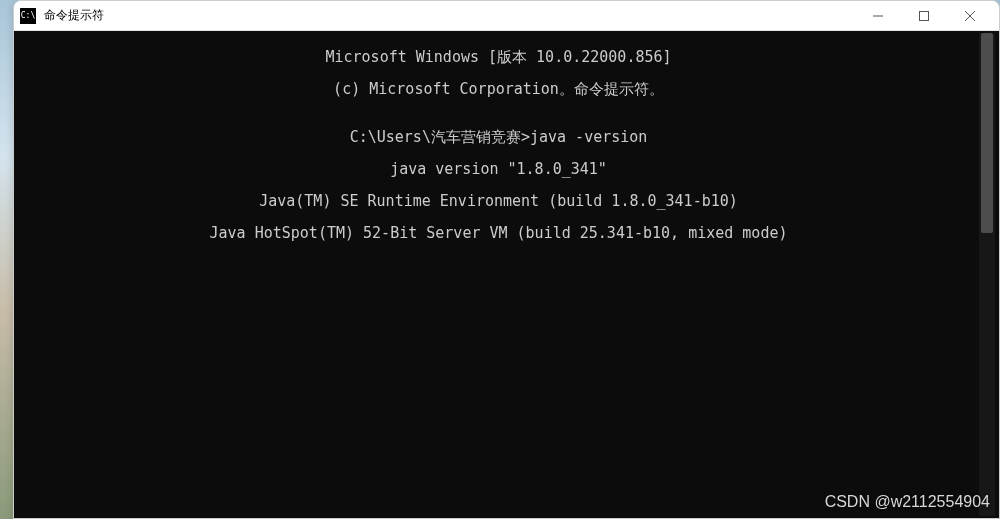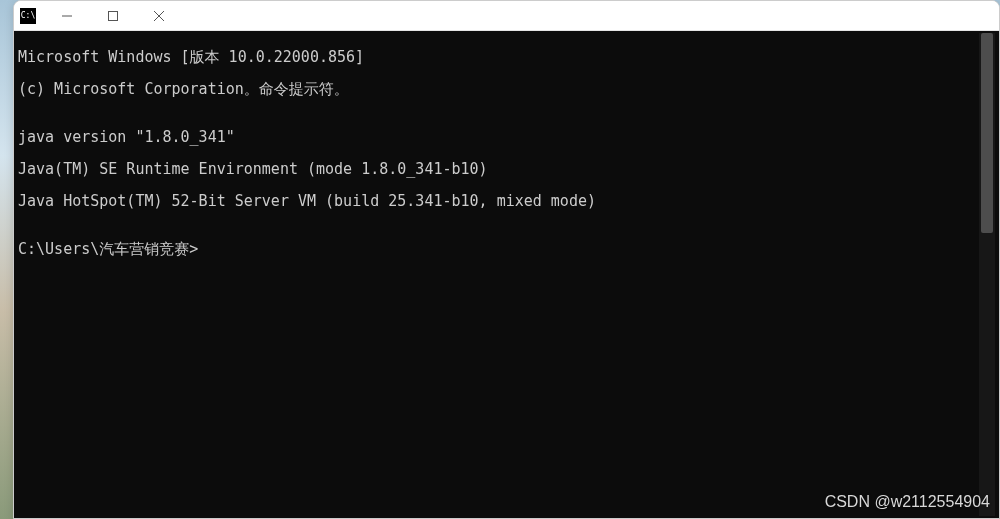--- a/index.html
+++ b/index.html
@@ -74,20 +74,21 @@
       font-size: 15px;
       line-height: 16px;
       color: #cccccc;
       position: relative;
       overflow: hidden;
       display: flex;
     }
     .terminal-content {
       flex: 1;
       white-space: pre;
+      text-align: center;
     }
     .scrollbar {
       width: 16px;
       background: #171717;
       position: relative;
     }
     .scrollbar-thumb {
       position: absolute;
       top: 0;
       left: 2px;
@@ -110,20 +111,21 @@
     .term-line {
       display: block;
     }
   </style>
 </head>
 <body>
 
 <div class="window">
   <div class="titlebar">
     <div class="titlebar-icon">C:\</div>
+    <div class="titlebar-title">命令提示符</div>
     <div class="window-controls">
       <div class="win-btn">
         <svg width="10" height="10" viewBox="0 0 10 10">
             <line x1="0" y1="5" x2="10" y2="5" stroke="currentColor" stroke-width="1"></line>
           </svg>
       </div>
       <div class="win-btn">
         <svg width="10" height="10" viewBox="0 0 10 10">
             <rect x="0.5" y="0.5" width="9" height="9" fill="none" stroke="currentColor" stroke-width="1"></rect>
           </svg>
@@ -134,25 +136,25 @@
             <line x1="10" y1="0" x2="0" y2="10" stroke="currentColor" stroke-width="1"></line>
           </svg>
       </div>
     </div>
   </div>
   <div class="terminal">
     <div class="terminal-content">
 <span class="term-line">Microsoft Windows [版本 10.0.22000.856]</span>
 <span class="term-line">(c) Microsoft Corporation。命令提示符。</span>
 <span class="term-line"></span>
+<span class="term-line">C:\Users\汽车营销竞赛&gt;java -version</span>
 <span class="term-line">java version "1.8.0_341"</span>
-<span class="term-line">Java(TM) SE Runtime Environment (mode 1.8.0_341-b10)</span>
+<span class="term-line">Java(TM) SE Runtime Environment (build 1.8.0_341-b10)</span>
 <span class="term-line">Java HotSpot(TM) 52-Bit Server VM (build 25.341-b10, mixed mode)</span>
 <span class="term-line"></span>
-<span class="term-line">C:\Users\汽车营销竞赛&gt;</span>
     </div>
     <div class="scrollbar">
       <div class="scrollbar-thumb"></div>
     </div>
   </div>
 </div>
 
 <div class="watermark">CSDN @w2112554904</div>
 
 </body></html>

